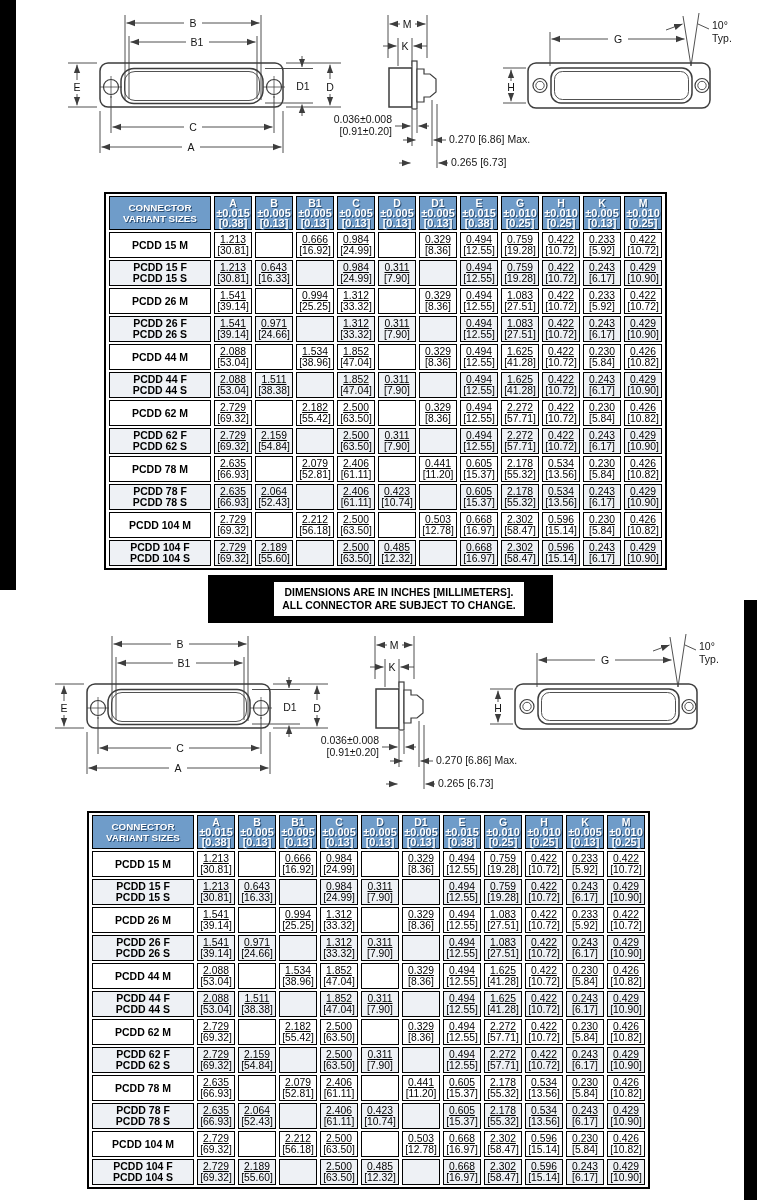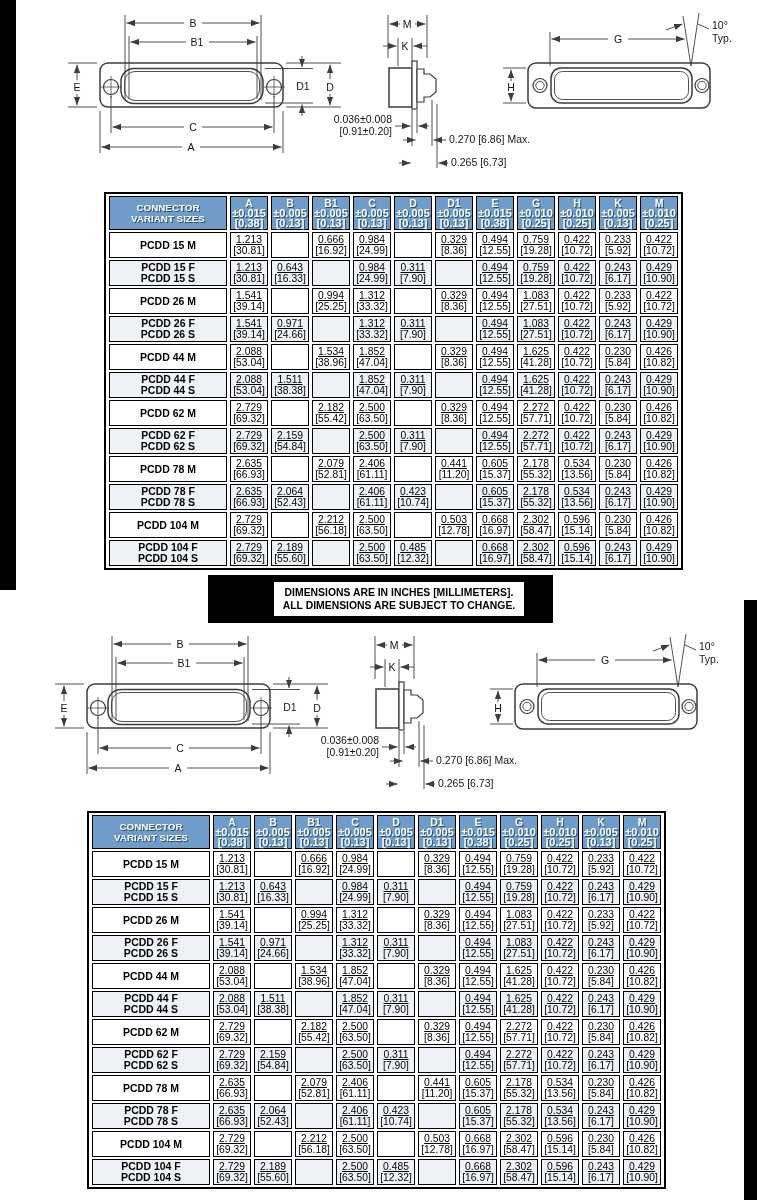--- a/index.html
+++ b/index.html
@@ -23,21 +23,21 @@
   .s09f{ stroke:#3d3d3d; stroke-width:0.9; fill:none; }
   .s08 { stroke:#3d3d3d; stroke-width:0.75; fill:none; }
   .dim { stroke:#3d3d3d; stroke-width:0.9; fill:none; }
   .ar  { marker-end:url(#ah); }
 
   table.dims { position:absolute; border-collapse:separate; border-spacing:3px 2px; background:#fff; border:2px solid #000; }
   #table1 { left:104px; top:192px; }
   #table2 { left:87px;  top:811px; }
   .dims th, .dims td { border:1px solid #000; text-align:center; vertical-align:middle; padding:1px 0; background:#fff; }
   .dims th { background:#6f9cc9; }
-  .dims th.namecol { width:118px; }
+  .dims th.namecol { width:102px; }
   .dims th:not(.namecol) { width:38px; }
   .htitle  { color:#fff; font-weight:bold; font-size:9.8px; line-height:11px; text-shadow:1px 1px 0 #2a4d73; }
   .hletter { color:#fff; font-weight:bold; font-size:10.5px; line-height:11px; text-shadow:1px 1px 0 #2a4d73; }
   .htol    { color:#fff; font-weight:bold; font-size:11px; line-height:9.5px; text-shadow:1px 1px 0 #2a4d73; }
   .dims td { font-size:10.3px; line-height:11px; }
   .dims td.namecol { font-weight:bold; font-size:10.5px;margin-left:12px; }
   .dims tr.tint td { background:#eef1f5; }
   .dims .in { text-decoration:underline; text-underline-offset:1px; }
 
   .banner { position:absolute; left:208px; top:575px; width:345px; height:48px; background:#000;padding-left:18px; }
@@ -759,21 +759,21 @@
             <div class="in">0.429</div>
             <div class="mm">[10.90]</div>
           </td>
         </tr>
       </tbody>
     </table>
 
   <div class="banner">
     <div class="banner-box">
       <div>DIMENSIONS ARE IN INCHES [MILLIMETERS].</div>
-      <div>ALL DIMENSIONS ARE SUBJECT TO CHANGE.</div>
+      <div>ALL CONNECTOR ARE SUBJECT TO CHANGE.</div>
     </div>
   </div>
 
   <div id="slot2" class="drawing-slot">
   <svg class="drawing" viewBox="0 0 757 190">
     <g>
       <rect class="s15" x="100" y="63" width="183" height="44" rx="8"></rect>
       <rect class="s15" x="121" y="68.5" width="142" height="35" rx="13"></rect>
       <rect class="s09f" x="124.5" y="71.5" width="135" height="29" rx="10.5"></rect>
       <circle class="s13" cx="111" cy="87" r="7.5"></circle>

